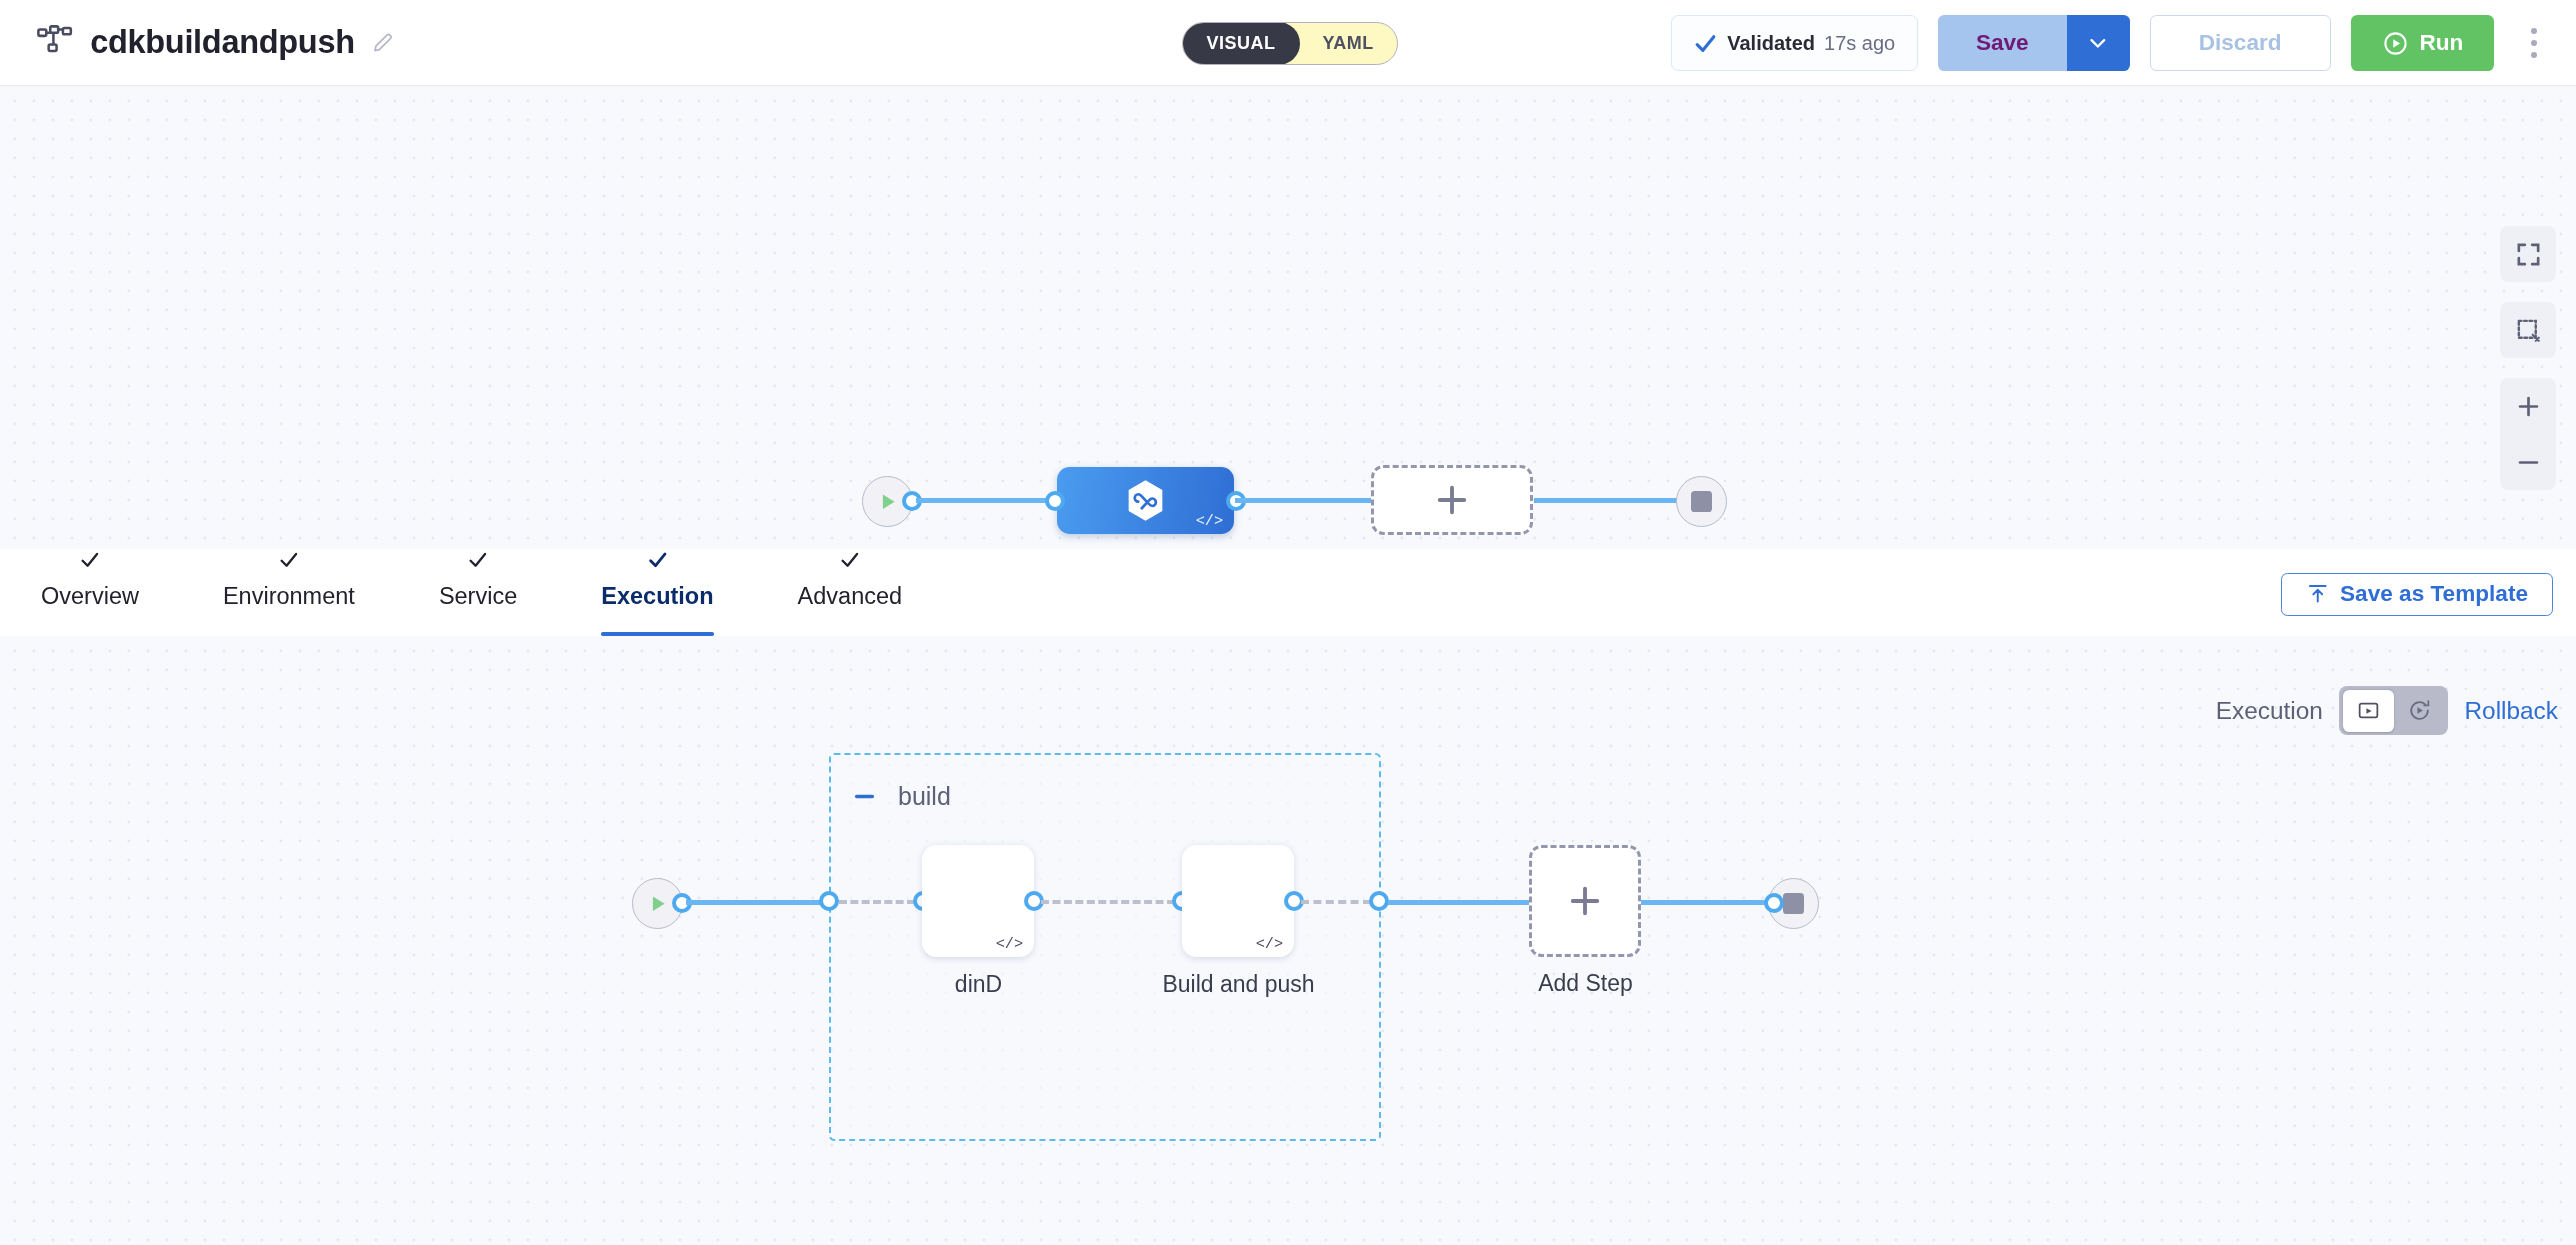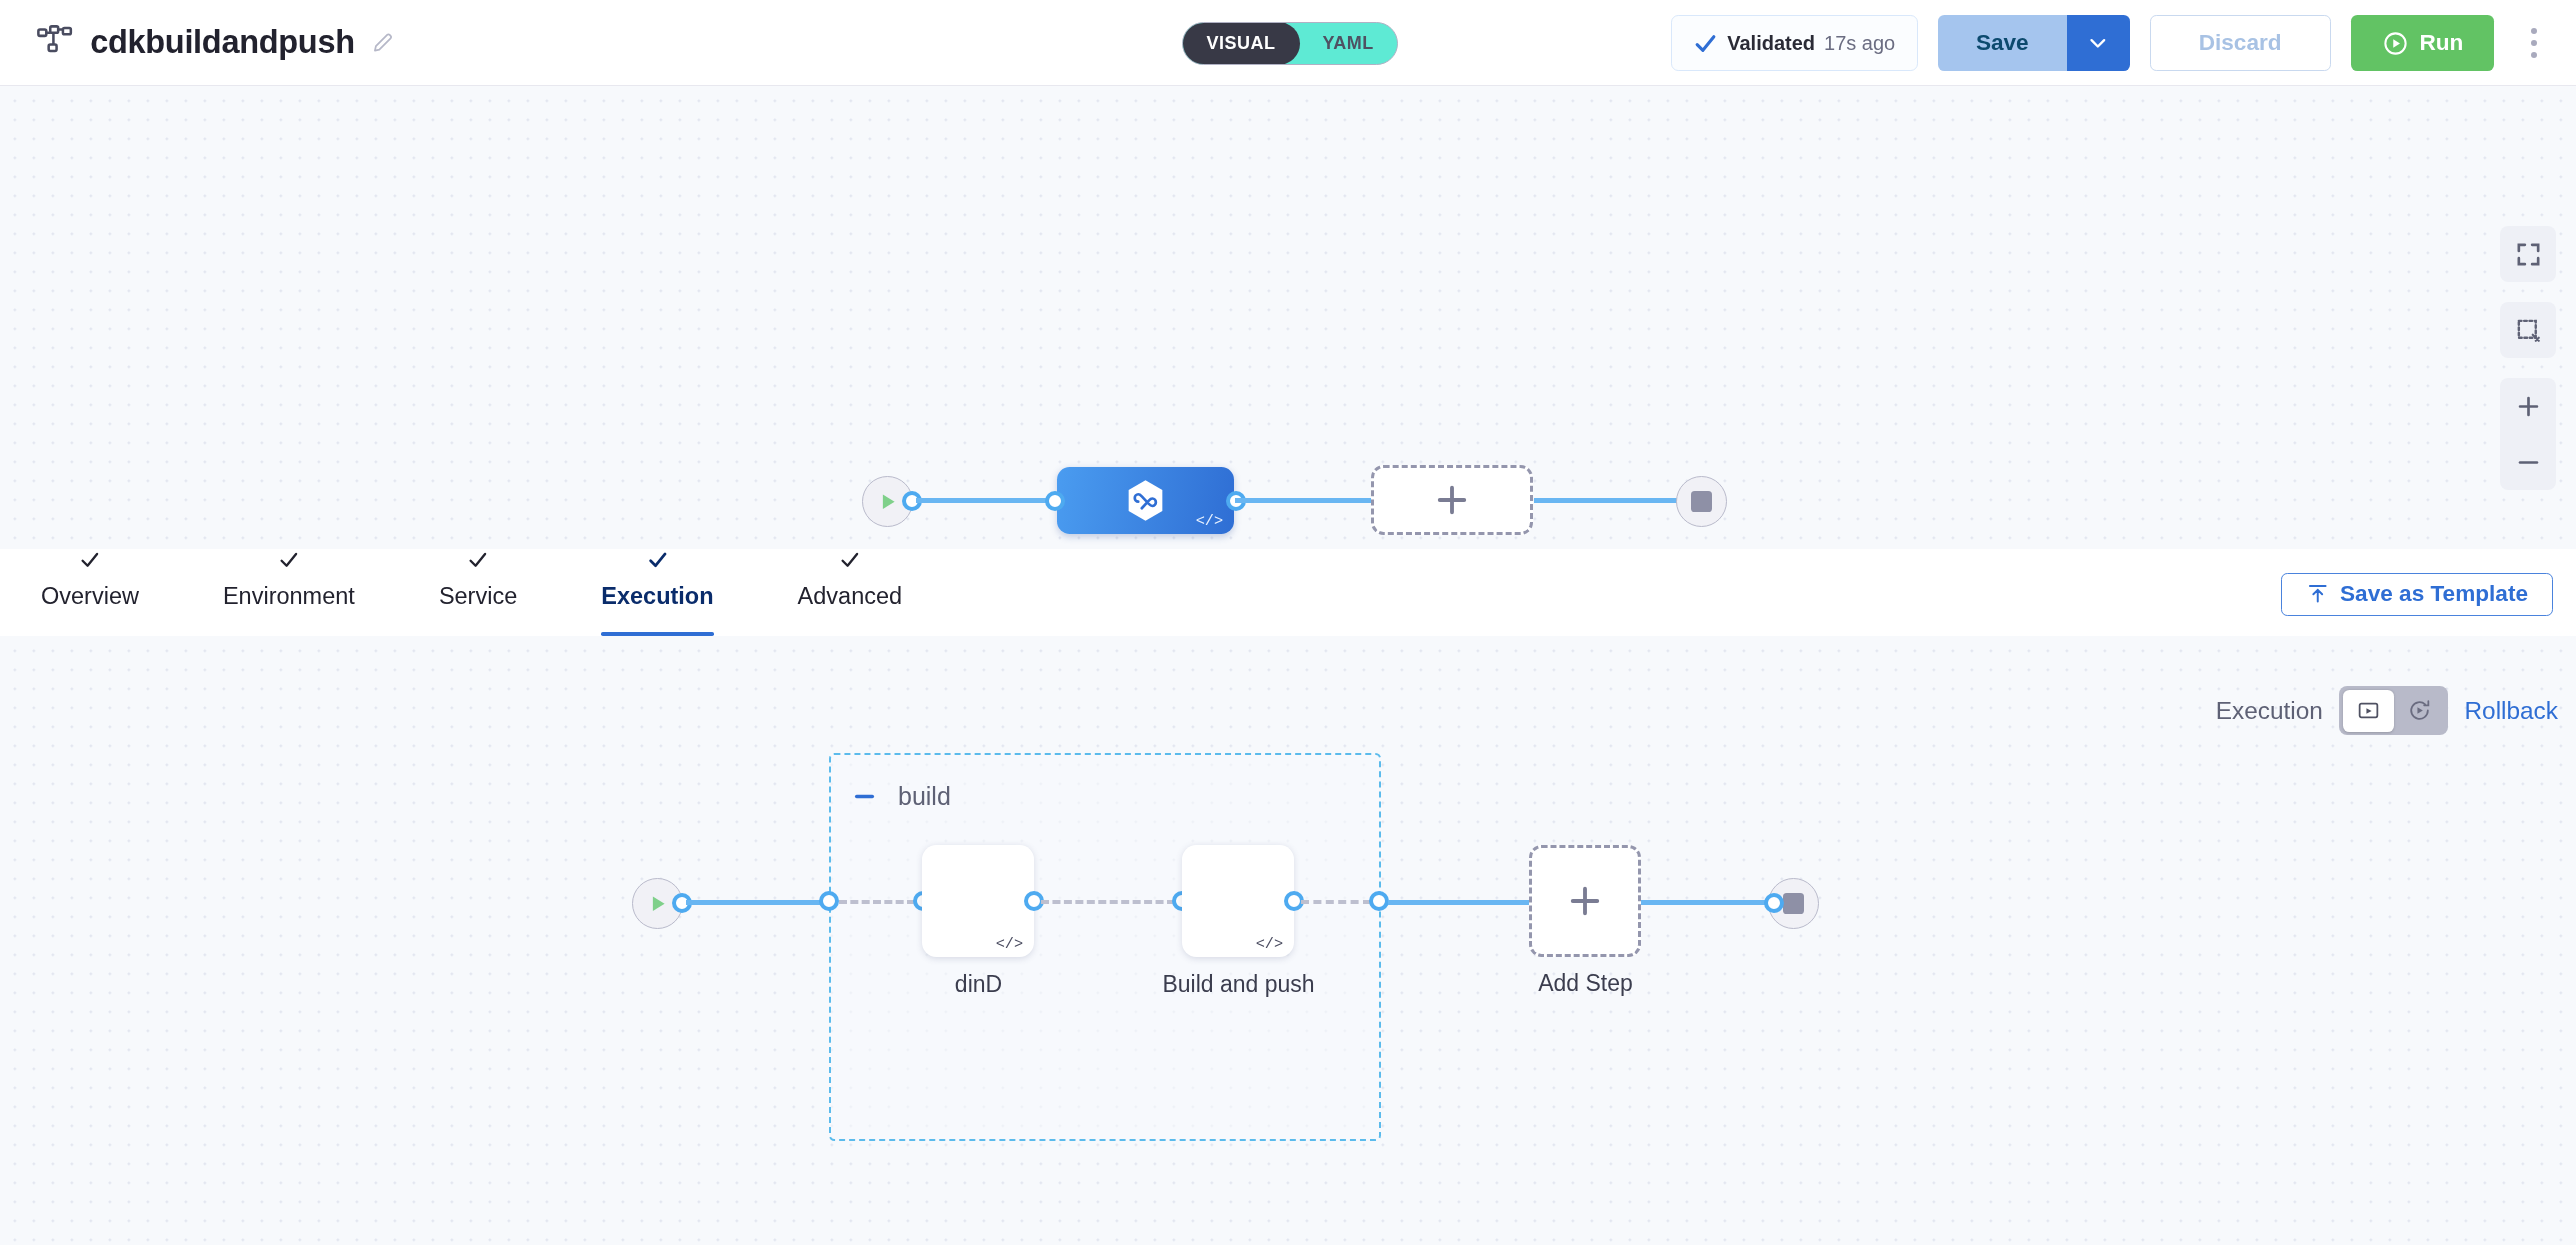--- a/index.html
+++ b/index.html
@@ -24,21 +24,21 @@
     font-size: 32.5px; font-weight: bold; color: #22222e;
     letter-spacing: -0.3px; white-space: nowrap;
   }
   .edit-pencil { width: 23.5px; height: 23.5px; display: block; cursor: pointer; }
 
   
   .mode-toggle {
     position: absolute; left: 1182px; top: 21.7px;
     height: 43px; display: flex; align-items: stretch;
     border: 0.9px solid #b0b1c4; border-radius: 21.7px; overflow: hidden;
-    background: #5eead4;
+    background: #fef9c3;
   }
   .mode-opt {
     display: flex; align-items: center; justify-content: center;
     padding: 0 23.5px; font-size: 18px; font-weight: bold;
     letter-spacing: 0.5px; color: #4f5162; cursor: pointer;
   }
   .mode-opt.active { background: #383946; color: #ffffff; border-radius: 21.7px; margin: -0.9px; padding: 0 24.4px; }
 
   .right-actions {
     position: absolute; right: 21.7px; top: 0; height: 86px;
@@ -49,21 +49,21 @@
     height: 56px; padding: 0 21.7px;
     border: 0.9px solid #d9e8fb; border-radius: 7.2px;
     background: #fbfdff;
   }
   .validated-check { width: 25px; height: 25px; display: block; }
   .validated-label { font-size: 20px; font-weight: bold; color: #2a2b36; }
   .validated-time { font-size: 20px; color: #6b6d82; }
 
   .save-split { display: flex; height: 56px; border-radius: 6.3px; overflow: hidden; }
   .save-btn {
-    background: #a5c5ee; color: #0c4a6e; font-size: 22.6px; font-weight: bold;
+    background: #a5c5ee; color: #701a75; font-size: 22.6px; font-weight: bold;
     padding: 0 38px; display: flex; align-items: center; cursor: pointer;
     border: none;
   }
   .save-caret {
     background: #2f6ed4; width: 63px; display: flex;
     align-items: center; justify-content: center; cursor: pointer;
   }
   .save-caret svg { width: 21.7px; height: 21.7px; display: block; }
 
   .discard-btn {

